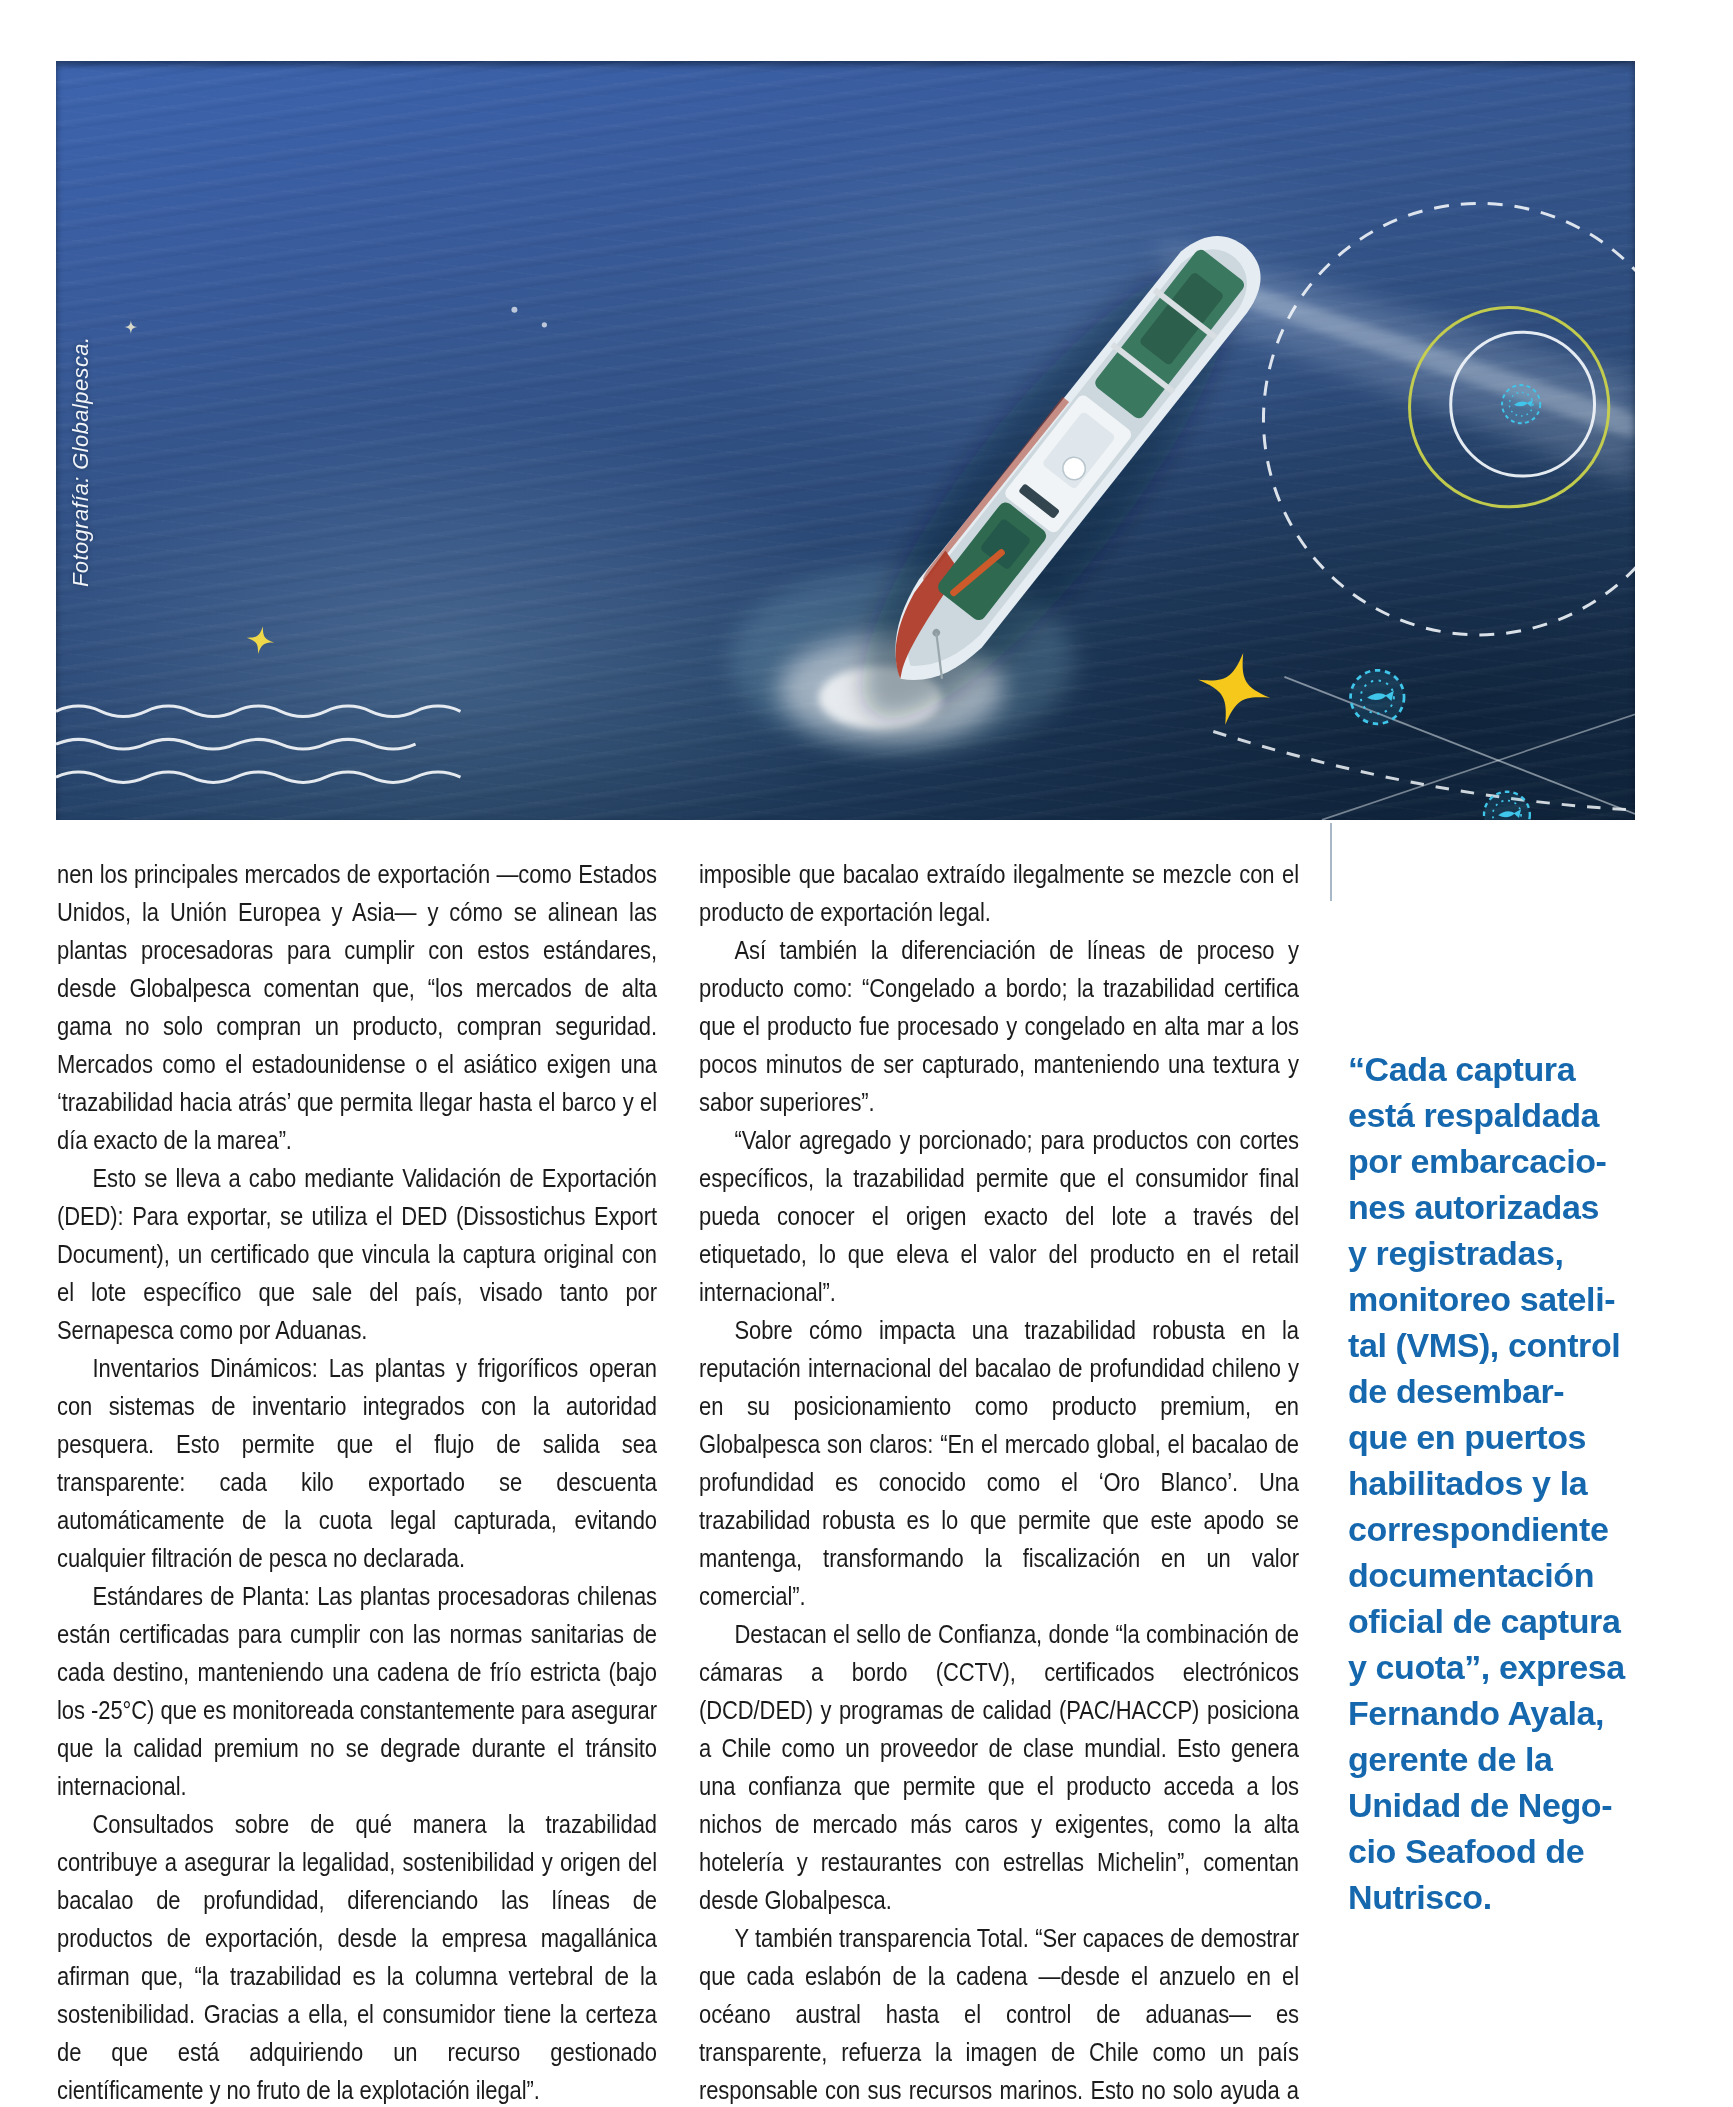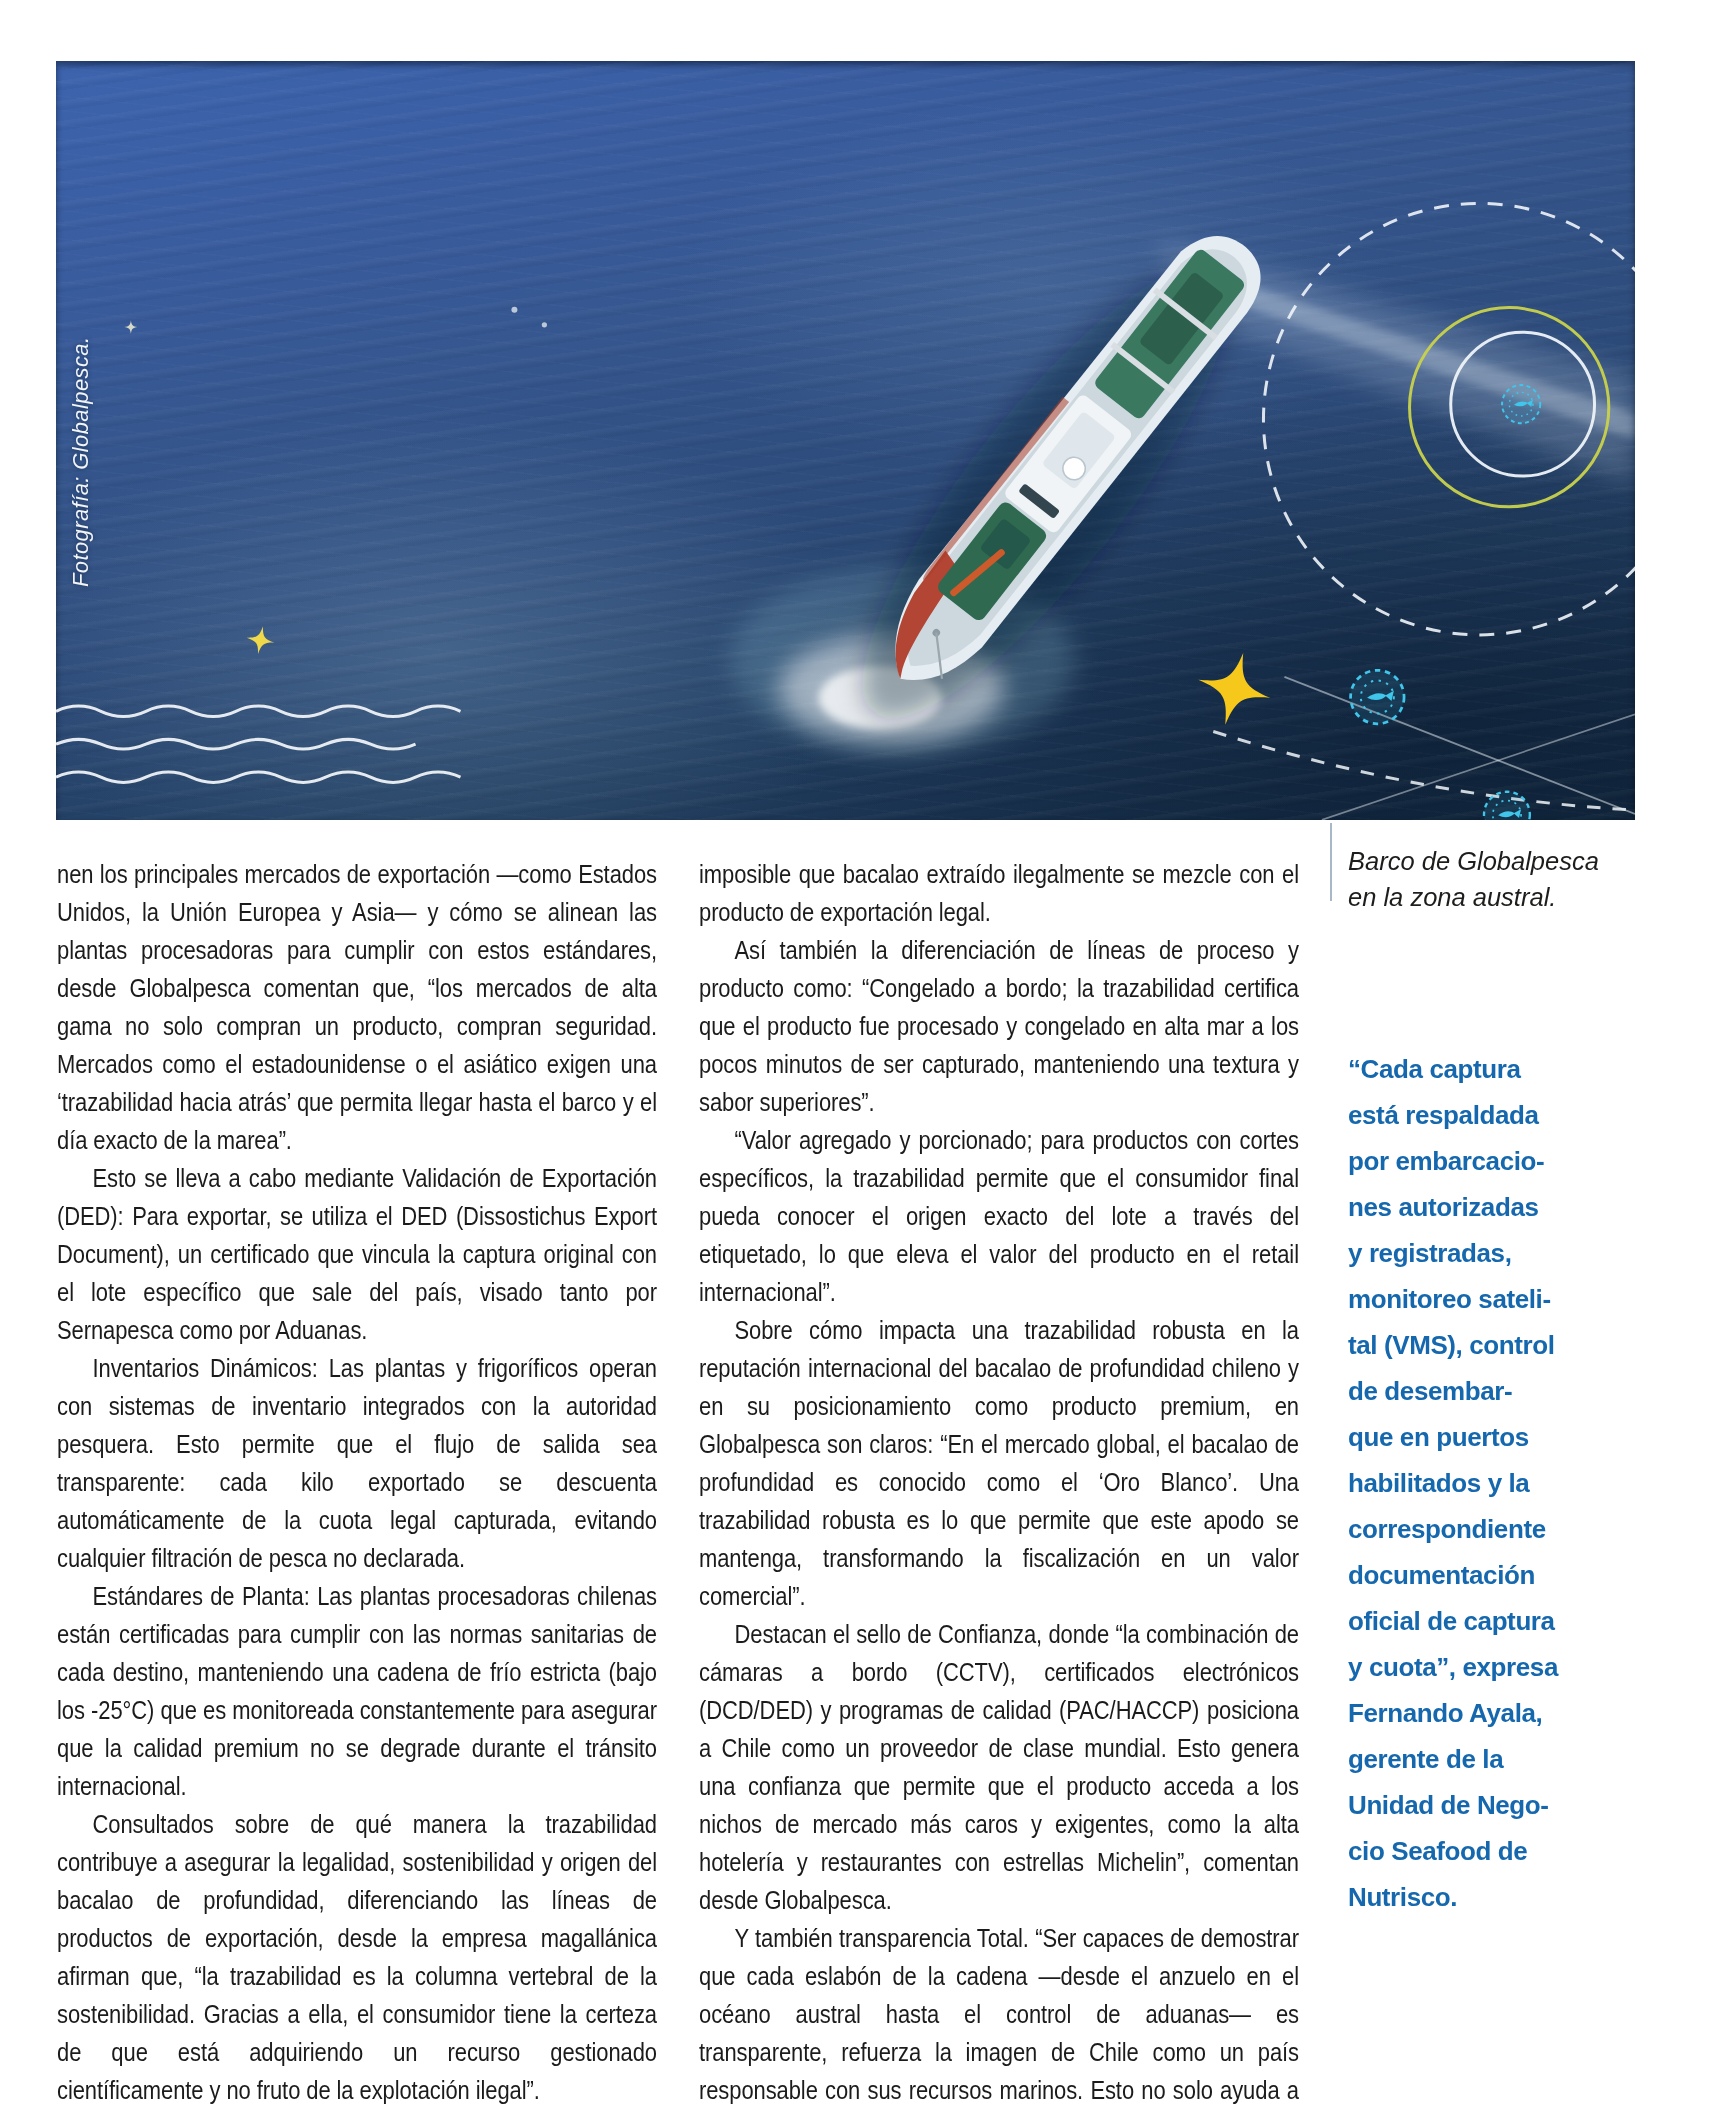--- a/index.html
+++ b/index.html
@@ -32,21 +32,21 @@
   .col{position:absolute;top:855px;width:710px;transform:scaleX(0.845);transform-origin:0 0;
     font-size:26px;line-height:38px;text-align:justify;color:#1b1b1b;letter-spacing:-0.1px;
     hyphens:auto;}
   #col1{left:57px;}
   #col2{left:699px;}
   .col p{margin:0;text-indent:42px;}
   .col p:first-child{text-indent:0;}
 
   
   .pull-quote{position:absolute;left:1348px;top:1046px;width:360px;color:#1668ae;
-    font-weight:bold;font-size:26px;line-height:46px;letter-spacing:-0.4px;white-space:pre-line;}
+    font-weight:bold;font-size:34px;line-height:46px;letter-spacing:-0.4px;white-space:pre-line;}
 </style>
 </head>
 <body>
 
 <div class="page">
 
   <div class="photo">
     <svg viewBox="0 0 2108 1013" width="1579" height="759">
       <defs>
         <filter id="b1" x="-60%" y="-60%" width="220%" height="220%">
@@ -124,22 +124,20 @@
       <g fill="#e9eef3" opacity="0.75">
         <circle cx="612" cy="332" r="4"></circle>
           <circle cx="652" cy="352" r="3.5"></circle>
       </g>
     </svg>
 
     <div class="credit">Fotografía: Globalpesca.</div>
   </div>
 
   <div class="caption-rule"></div>
-  <div class="caption">Barco de Globalpesca
-en la zona austral.</div>
 
   <div class="col" id="col1">
     <p>nen los principales mercados de exportación —como Estados Unidos, la Unión Europea y Asia— y cómo se alinean las plantas procesadoras para cumplir con estos estándares, desde Globalpesca comentan que, “los mercados de alta gama no solo compran un producto, compran seguridad. Mercados como el estadounidense o el asiático exigen una ‘trazabilidad hacia atrás’ que permita llegar hasta el barco y el día exacto de la marea”.</p>
     <p>Esto se lleva a cabo mediante Validación de Exportación (DED): Para exportar, se utiliza el DED (Dissostichus Export Document), un certificado que vincula la captura original con el lote específico que sale del país, visado tanto por Sernapesca como por Aduanas.</p>
     <p>Inventarios Dinámicos: Las plantas y frigoríficos operan con sistemas de inventario integrados con la autoridad pesquera. Esto permite que el flujo de salida sea transparente: cada kilo exportado se descuenta automáticamente de la cuota legal capturada, evitando cualquier filtración de pesca no declarada.</p>
     <p>Estándares de Planta: Las plantas procesadoras chilenas están certificadas para cumplir con las normas sanitarias de cada destino, manteniendo una cadena de frío estricta (bajo los -25°C) que es monitoreada constantemente para asegurar que la calidad premium no se degrade durante el tránsito internacional.</p>
     <p>Consultados sobre de qué manera la trazabilidad contribuye a asegurar la legalidad, sostenibilidad y origen del bacalao de profundidad, diferenciando las líneas de productos de exportación, desde la empresa magallánica afirman que, “la trazabilidad es la columna vertebral de la sostenibilidad. Gracias a ella, el consumidor tiene la certeza de que está adquiriendo un recurso gestionado científicamente y no fruto de la explotación ilegal”.</p>
 
   </div>
 

